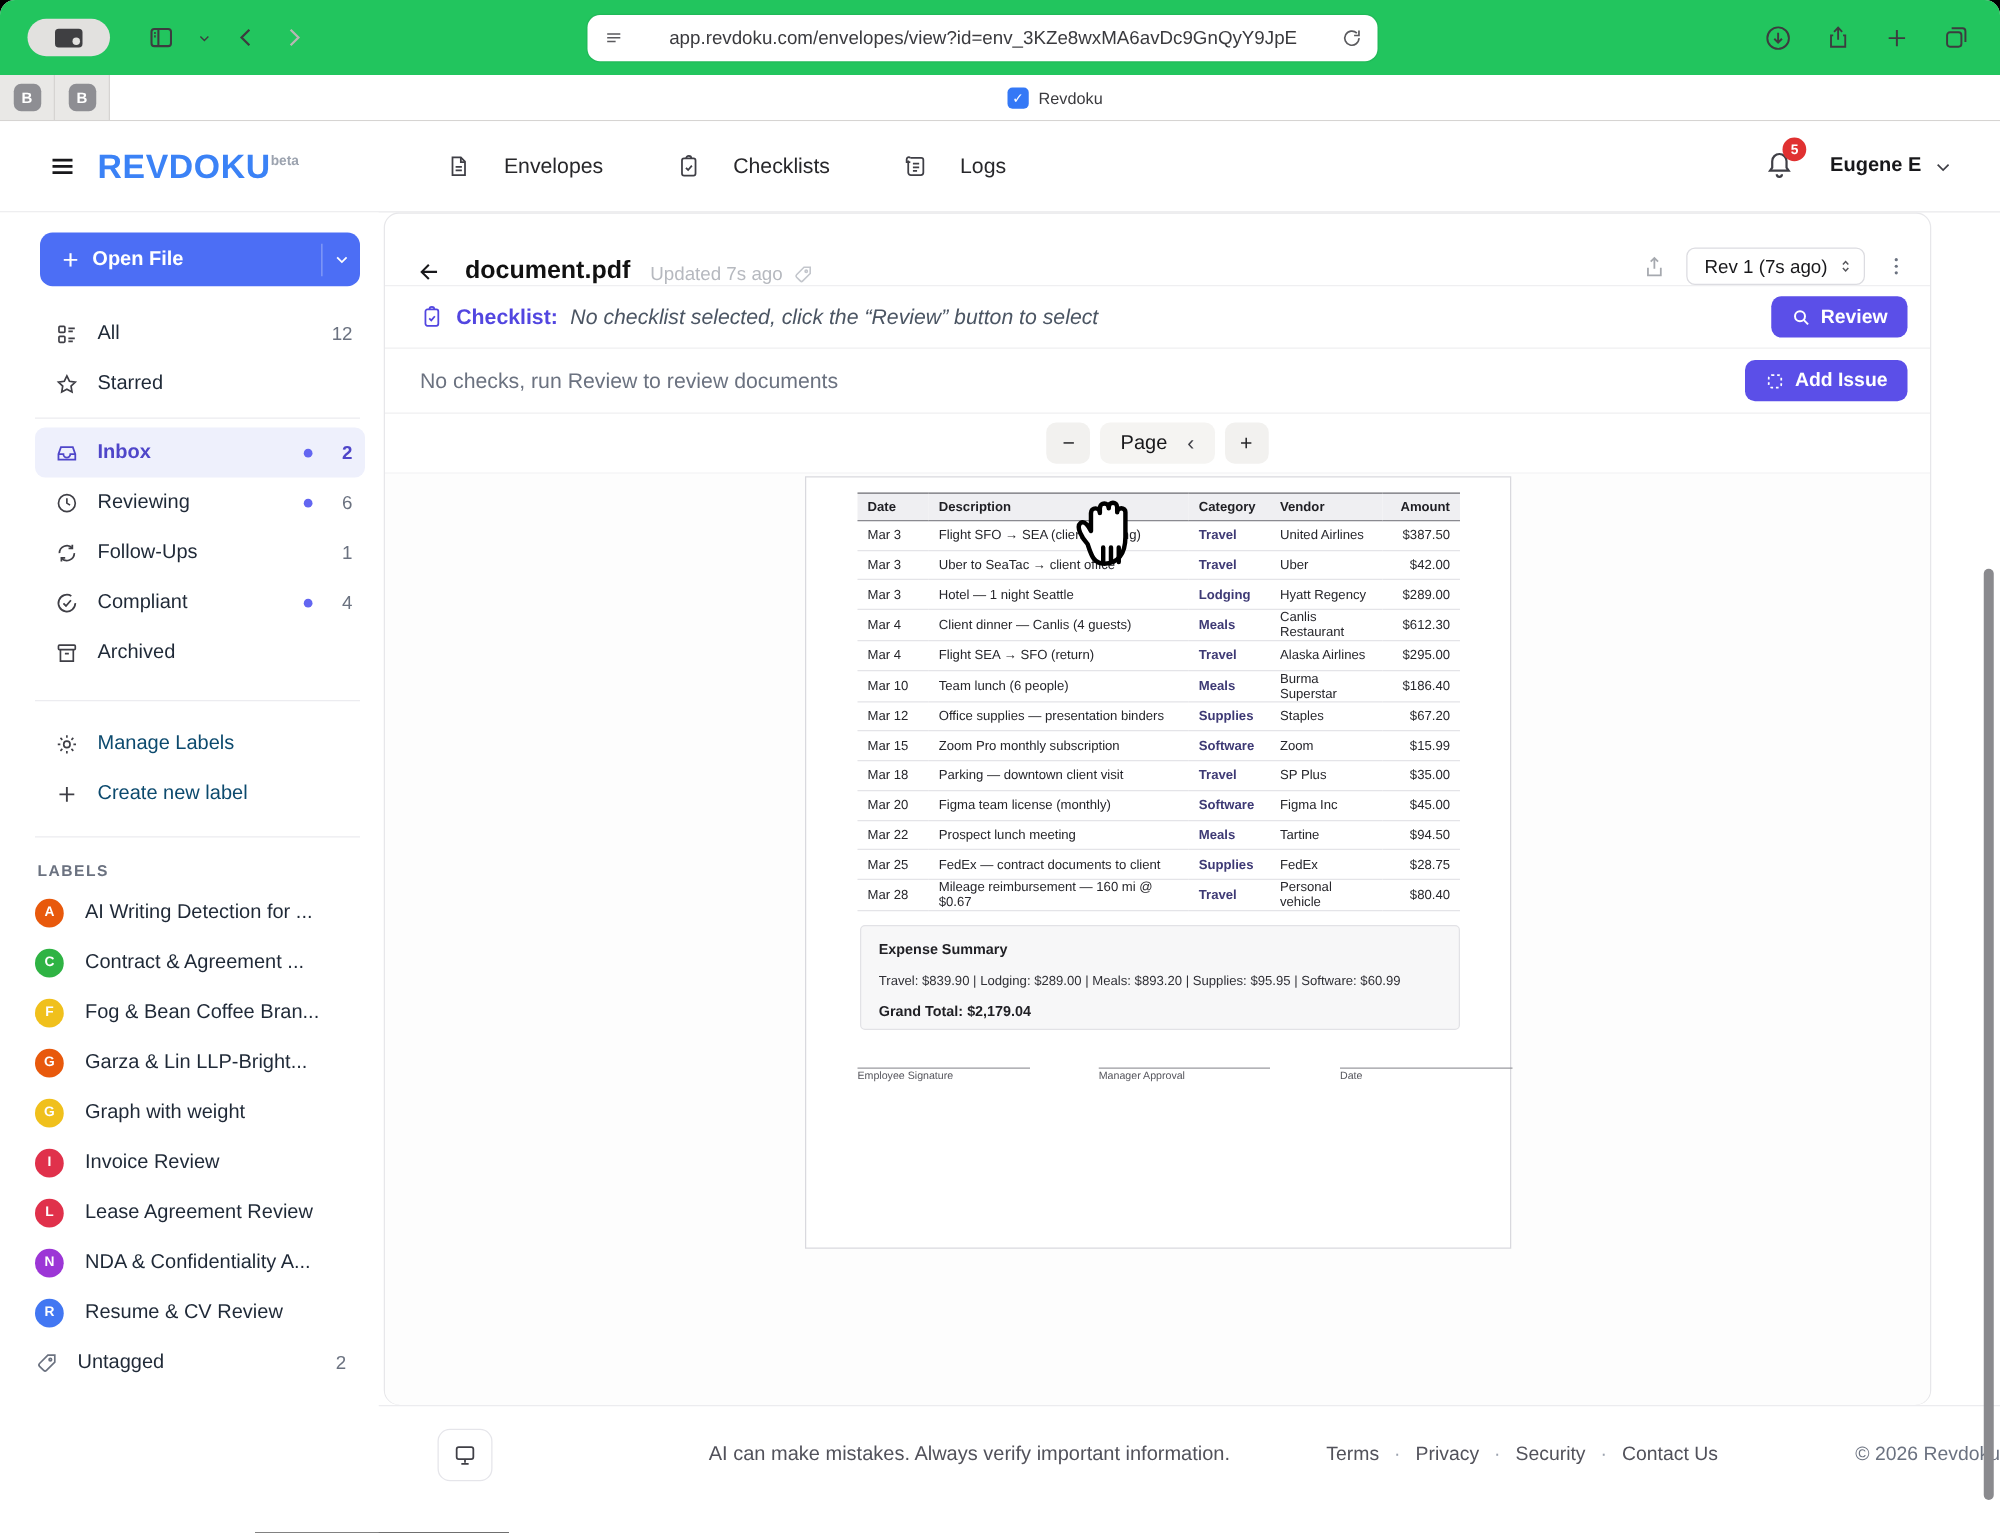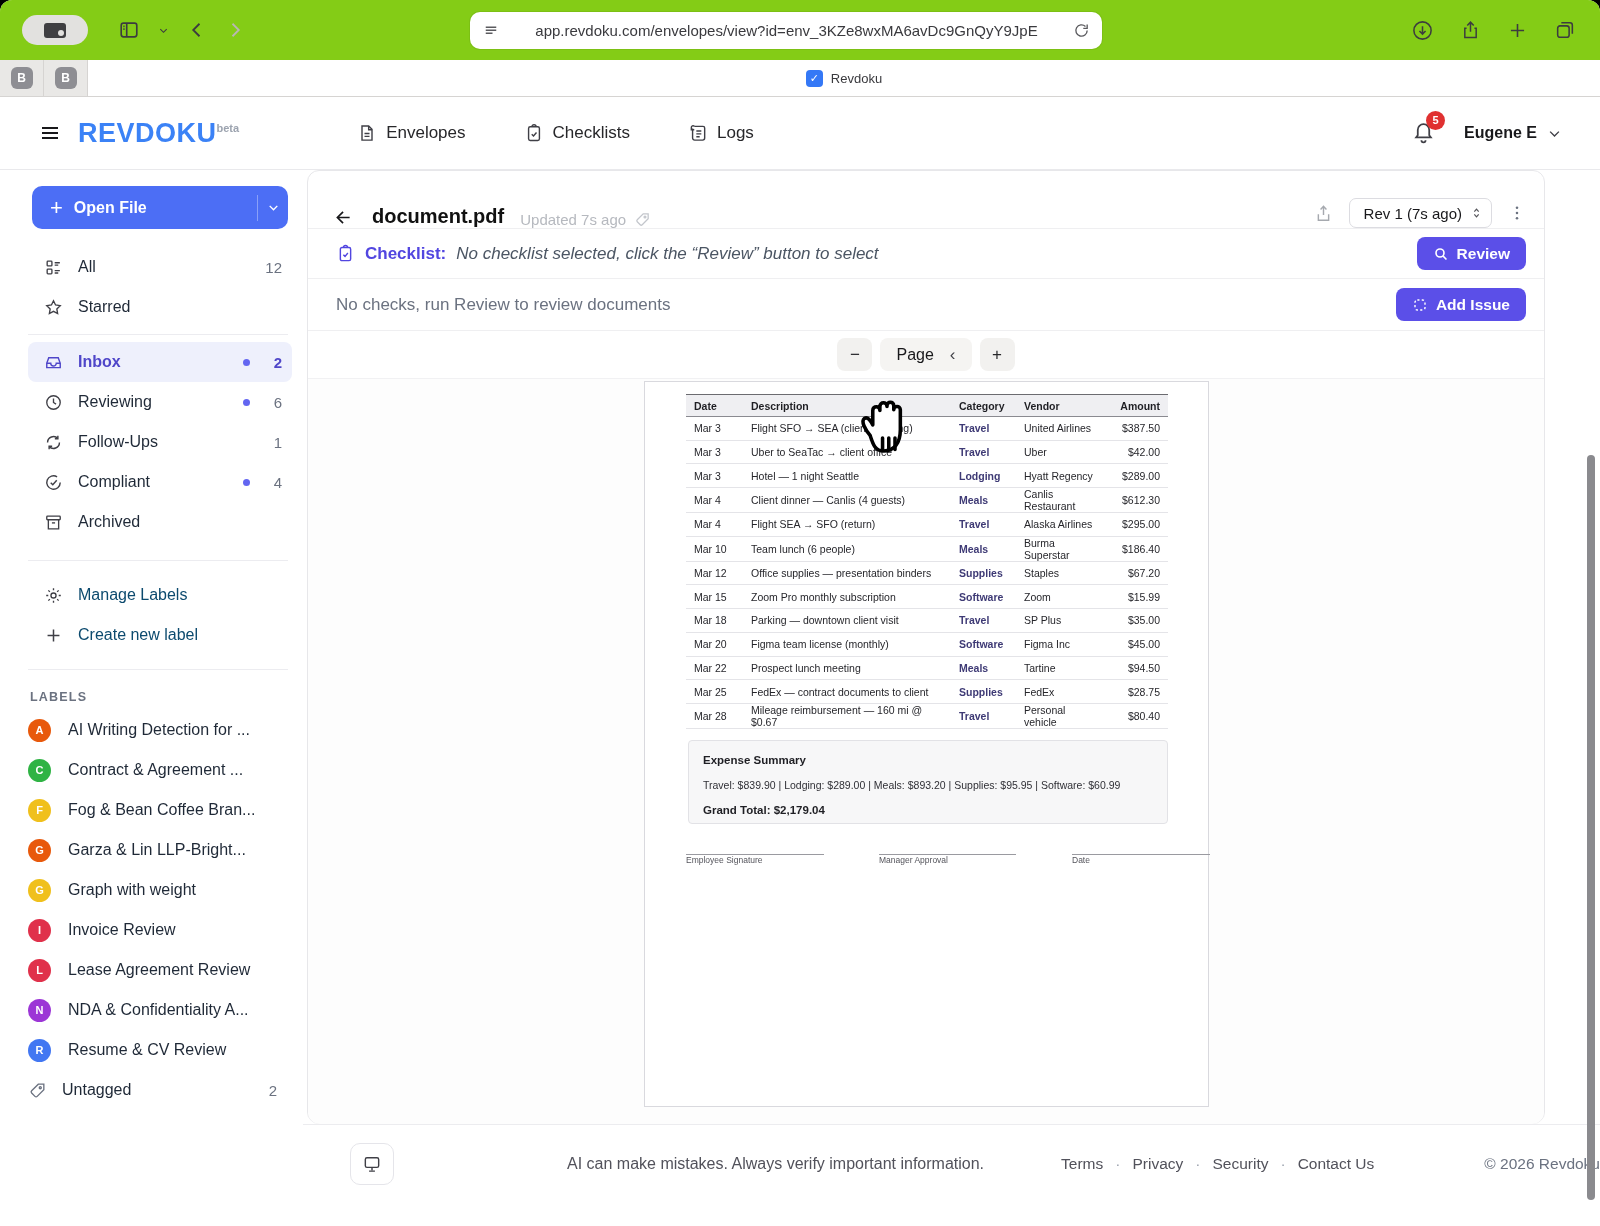--- a/index.html
+++ b/index.html
@@ -1,20 +1,20 @@
 <!DOCTYPE html>
 <html><head>
 <meta charset="utf-8">
 <style>
   * { margin:0; padding:0; box-sizing:border-box; }
   html,body { width:1600px; height:1226px; background:#000; font-family:"Liberation Sans", sans-serif; }
   .window { position:relative; width:1600px; height:1226px; background:#fff; border-radius:12px 12px 0 0; overflow:hidden; }
 
   
-  .chrome { position:absolute; top:0; left:0; width:1600px; height:60px; background:#84cc16; display:flex; align-items:center; }
+  .chrome { position:absolute; top:0; left:0; width:1600px; height:60px; background:#22c55e; display:flex; align-items:center; }
   .win-pill { margin-left:22px; width:66px; height:30px; background:#e2e1df; border-radius:15px; display:flex; align-items:center; justify-content:center; }
   .win-pill .scr { width:22px; height:15px; background:#3f3f42; border-radius:3px; position:relative; }
   .win-pill .scr::after{content:""; position:absolute; right:2px; bottom:2px; width:6px; height:6px; background:#e2e1df; border-radius:50%;}
   .chrome .ic { color:#3c3c3f; }
   .chrome .ic.dim { color:#b9b7b4; }
   .chrome-left { display:flex; align-items:center; gap:18px; margin-left:30px; }
   .urlbar { position:absolute; left:470px; top:12px; width:632px; height:37px; background:#fff; border-radius:10px; box-shadow:0 0 0 1px rgba(0,0,0,.06); display:flex; align-items:center; padding:0 12px; }
   .urlbar .url { flex:1; text-align:center; font-size:15px; color:#3a3a3e; white-space:nowrap; }
   .chrome-right { position:absolute; right:24px; top:0; height:60px; display:flex; align-items:center; gap:26px; }
 
@@ -25,21 +25,21 @@
   .pintab .bicon { width:22px; height:22px; background:#8e8e93; border-radius:6px; color:#fff; font-size:12px; font-weight:bold; display:flex; align-items:center; justify-content:center; }
   .activetab { position:absolute; left:88px; top:0; right:0; height:36px; display:flex; align-items:center; justify-content:center; gap:8px; font-size:13px; color:#3a3a3e; }
   .favicon { width:17px; height:17px; background:#3478f6; border-radius:4px; color:#fff; font-size:11px; display:flex; align-items:center; justify-content:center; }
 
   
   .apphead { position:absolute; top:97px; left:0; width:1600px; height:73px; background:#fff; border-bottom:1px solid #e9e9ec; display:flex; align-items:center; }
   .hamburger { margin-left:38px; color:#18181b; }
   .logo { margin-left:16px; font-size:27px; font-weight:bold; color:#3b82f6; letter-spacing:.5px; }
   .logo sup { font-size:11px; font-weight:bold; color:#9ca3af; letter-spacing:0; }
   .topnav { display:flex; align-items:center; gap:58px; margin-left:118px; }
-  .topnav .navitem { display:flex; align-items:center; gap:9px; font-size:17px; color:#27272a; }
+  .topnav .navitem { display:flex; align-items:center; gap:26px; font-size:17px; color:#27272a; }
   .topnav .ic { color:#3f3f46; }
   .headright { position:absolute; right:38px; display:flex; align-items:center; gap:28px; }
   .bellwrap { position:relative; }
   .badge { position:absolute; top:-8px; right:-9px; min-width:19px; height:19px; background:#e03131; border-radius:10px; color:#fff; font-size:11px; font-weight:bold; display:flex; align-items:center; justify-content:center; padding:0 4px; }
   .username { font-size:16px; font-weight:600; color:#18181b; display:flex; align-items:center; gap:10px; }
 
   
   .sidebar { position:absolute; top:170px; left:0; width:303px; bottom:0; background:#fff; padding-top:16px; }
   .openfile { margin:0 15px 0 32px; width:256px; height:43px; background:#4c6ef5; border:none; border-radius:10px; color:#fff; display:flex; align-items:center; cursor:pointer; }
   .openfile .plus { font-size:22px; margin-left:18px; font-weight:400; }
@@ -85,21 +85,21 @@
   .btn-indigo { margin-left:auto; height:33px; background:#5b4fe8; border:none; border-radius:8px; color:#fff; font-size:15.5px; font-weight:bold; display:flex; align-items:center; gap:8px; padding:0 16px; cursor:pointer; }
   .checksrow { height:52px; border-bottom:1px solid #efeff1; display:flex; align-items:center; padding:0 18px 0 28px; }
   .checksmsg { font-size:17px; color:#6b7280; }
 
   .pagerrow { height:48px; border-bottom:1px solid #f1f1f3; display:flex; align-items:center; justify-content:center; gap:8px; }
   .pgbtn { height:33px; min-width:35px; background:#f2f1ef; border:none; border-radius:8px; font-size:17px; color:#27272a; cursor:pointer; }
   .pgpill { height:33px; background:#f5f4f2; border-radius:8px; display:flex; align-items:center; gap:16px; padding:0 16px; font-size:16px; color:#18181b; cursor:pointer; }
   .pgpill .chev { color:#3f3f46; font-size:17px; }
 
   .viewer { position:relative; height:745px; background:#fdfdfd; border-radius:0 0 12px 12px; overflow:hidden; }
-  .pdfpage { position:absolute; left:336px; top:2px; width:565px; height:726px; background:#fff; border:1px solid #d9d9de; }
+  .pdfpage { position:absolute; left:336px; top:2px; width:565px; height:618px; background:#fff; border:1px solid #d9d9de; }
 
   
   .pdftable { position:absolute; left:41px; top:12px; width:482px; border-collapse:collapse; font-size:10.5px; color:#26262b; }
   .pdftable th { background:#efeff2; border-top:1.4px solid #6b6b70; border-bottom:1.2px solid #8a8a90; font-weight:bold; text-align:left; height:22px; padding:0 8px; color:#1f1f24; }
   .pdftable td { border-bottom:1px solid #e4e4e8; height:23.7px; padding:0 8px; }
   .pdftable .c-date { width:57px; } .pdftable .c-desc { width:208px; }
   .pdftable .c-cat { width:65px; } .pdftable .c-ven { width:90px; }
   .pdftable .c-amt { width:62px; text-align:right; }
   .pdftable td.c-cat { font-weight:bold; color:#3e3a75; }
 

